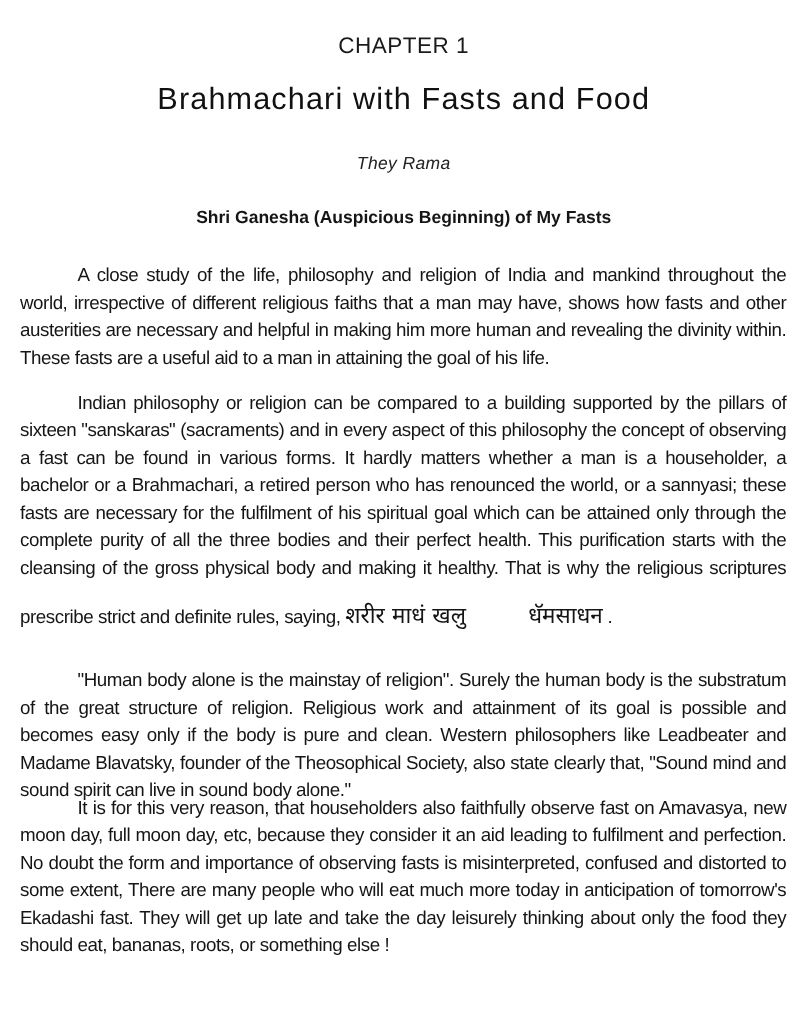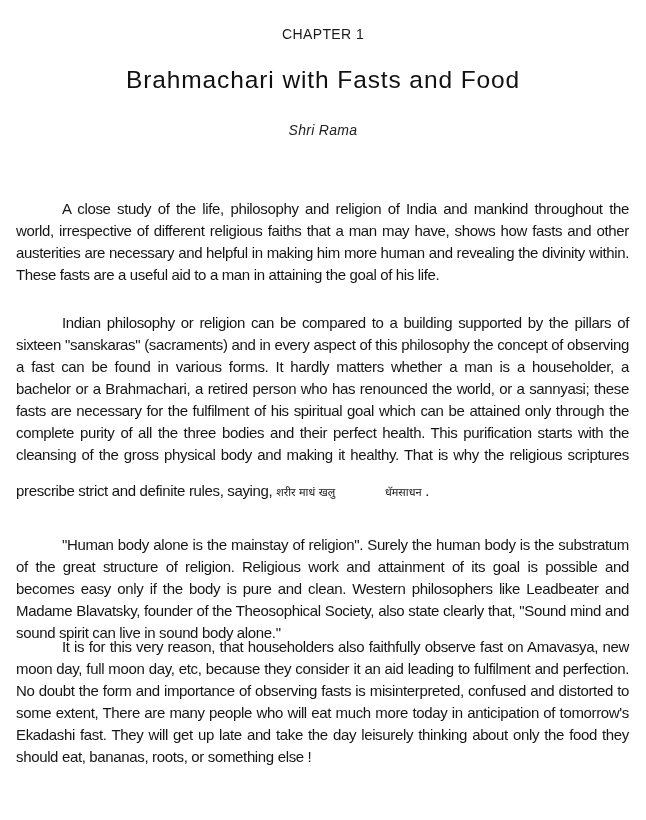--- a/index.html
+++ b/index.html
@@ -21,21 +21,21 @@
       top: 0;
       width: 646px;
       height: 820px;
     }
     .chapter-label {
       position: absolute;
       top: 26px;
       left: 0;
       width: 646px;
       text-align: center;
-      font-size: 14px;
+      font-size: 18px;
       letter-spacing: 0.4px;
       color: #1a1a1a;
     }
     .chapter-title {
       position: absolute;
       top: 66px;
       left: 0;
       width: 646px;
       text-align: center;
       font-size: 24.5px;
@@ -72,45 +72,46 @@
       width: 613px;
       font-size: 15px;
       line-height: 22px;
       color: #151515;
       text-align: justify;
       text-indent: 46px;
       margin: 0;
       letter-spacing: -0.35px;
       word-spacing: 0px;
     }
-    #para-1 { top: 198px; }
+    #para-1 { top: 210px; }
     #para-2 { top: 312px; }
     #para-3 { top: 534px; }
     #para-4 { top: 636px; }
     .deva {
       font-family: "DejaVu Sans", sans-serif;
-      font-size: 11px;
+      font-size: 18px;
       letter-spacing: 0;
     }
     .deva-line {
       display: inline-block;
       margin-top: 16px;
     }
   </style>
 </head>
 <body>
 
 <div class="page">
 
   <div class="chapter-label">CHAPTER 1</div>
 
   <h1 class="chapter-title">Brahmachari with Fasts and Food</h1>
 
-  <div class="author">Shri Rama</div>
+  <div class="author">They Rama</div>
 
+  <h2 class="section-heading">Shri Ganesha (Auspicious Beginning) of My Fasts</h2>
 
   <p class="body-text" id="para-1">A close study of the life, philosophy and religion of India and mankind throughout the world, irrespective of different religious faiths that a man may have, shows how fasts and other austerities are necessary and helpful in making him more human and revealing the divinity within. These fasts are a useful aid to a man in attaining the goal of his life.</p>
 
   <p class="body-text" id="para-2"><span>Indian philosophy or religion can be compared to a building supported by the pillars of sixteen "sanskaras" (sacraments) and in every aspect of this philosophy the concept of observing a fast can be found in various forms. It hardly matters whether a man is a householder, a bachelor or a Brahmachari, a retired person who has renounced the world, or a sannyasi; these fasts are necessary for the fulfilment of his spiritual goal which can be attained only through the complete purity of all the three bodies and their perfect health. This purification starts with the cleansing of the gross physical body and making it healthy. That is why the religious scriptures prescribe strict and definite rules, saying, </span><span class="deva">शरीर माधं खलु</span> <span class="deva deva-line">धॅमसाधन</span><span> .</span></p>
 
   <p class="body-text" id="para-3">"Human body alone is the mainstay of religion". Surely the human body is the substratum of the great structure of religion. Religious work and attainment of its goal is possible and becomes easy only if the body is pure and clean. Western philosophers like Leadbeater and Madame Blavatsky, founder of the Theosophical Society, also state clearly that, "Sound mind and sound spirit can live in sound body alone."</p>
 
   <p class="body-text" id="para-4">It is for this very reason, that householders also faithfully observe fast on Amavasya, new moon day, full moon day, etc, because they consider it an aid leading to fulfilment and perfection. No doubt the form and importance of observing fasts is misinterpreted, confused and distorted to some extent, There are many people who will eat much more today in anticipation of tomorrow's Ekadashi fast. They will get up late and take the day leisurely thinking about only the food they should eat, bananas, roots, or something else !</p>
 
 </div>

